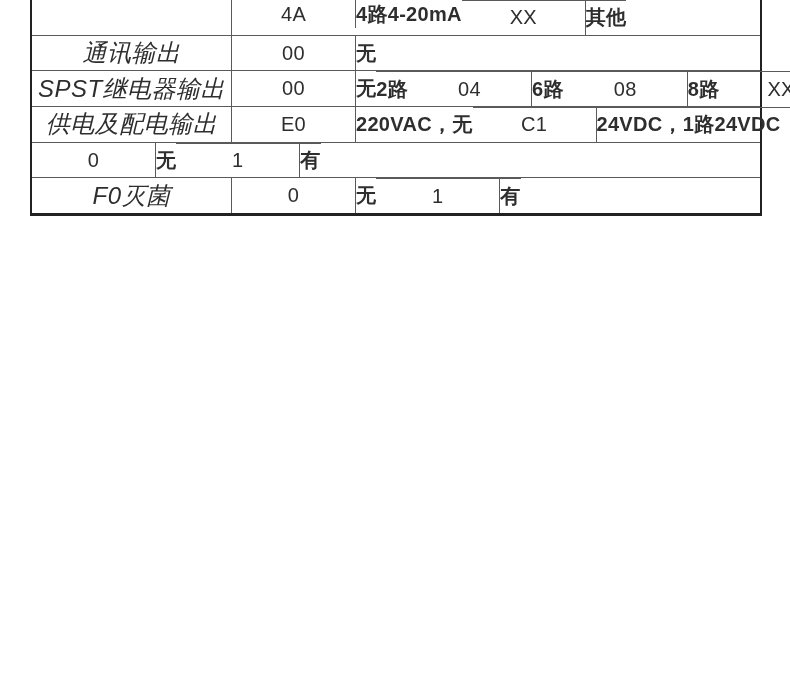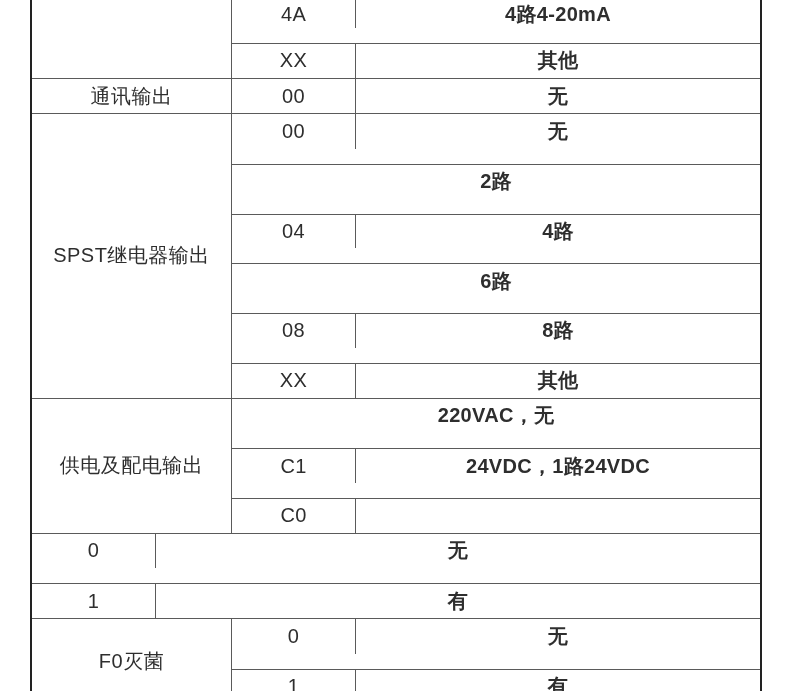--- a/index.html
+++ b/index.html
@@ -24,25 +24,26 @@
   }
   .section {
     display: flex;
     border-top: 1px solid var(--border-inner, #5a5a5a);
   }
   .section.first { border-top: none; }
   .cat-cell {
     flex: 0 0 200px; width: 200px;
     border-right: 1px solid var(--border-inner, #5a5a5a);
     display: flex; align-items: center; justify-content: center;
-    font-size: 20px; color: var(--text, #2e2e2e);
+    font-size: 24px; color: var(--text, #2e2e2e);
     letter-spacing: 0.5px;
     text-align: right;
+    font-style: italic;
   }
-  .rows { flex: 1; display: flex; flex-direction: column; gap: 15px; }
+  .rows { flex: 1; display: flex; flex-direction: row; }
   .row {
     display: flex; height: 34.7px;
     border-top: 1px solid var(--border-inner, #5a5a5a);
   }
   .row:first-child { border-top: none; }
   .row.cut { height: 28px; }
   .cell {
     display: flex; align-items: center; justify-content: center;
     font-size: 20px; color: var(--text, #2e2e2e);
     letter-spacing: 0.3px;
@@ -86,39 +87,39 @@
         <div class="rows">
           <div class="row">
             <div class="cell code">00</div>
             <div class="cell desc">无</div>
           </div>
           <div class="row">
             <div class="cell desc">2路</div>
           </div>
           <div class="row">
             <div class="cell code">04</div>
-            <div class="cell desc">4路</div>
           </div>
           <div class="row">
             <div class="cell desc">6路</div>
           </div>
           <div class="row">
             <div class="cell code">08</div>
             <div class="cell desc">8路</div>
           </div>
           <div class="row">
             <div class="cell code">XX</div>
             <div class="cell desc">其他</div>
           </div>
         </div>
       </div>
       <div class="section">
         <div class="cat-cell">供电及配电输出</div>
         <div class="rows">
           <div class="row">
+            <div class="cell code">E0</div>
             <div class="cell desc">220VAC，无</div>
           </div>
           <div class="row">
             <div class="cell code">C1</div>
             <div class="cell desc">24VDC，1路24VDC</div>
           </div>
           <div class="row">
             <div class="cell code">C0</div>
           </div>
         </div>

